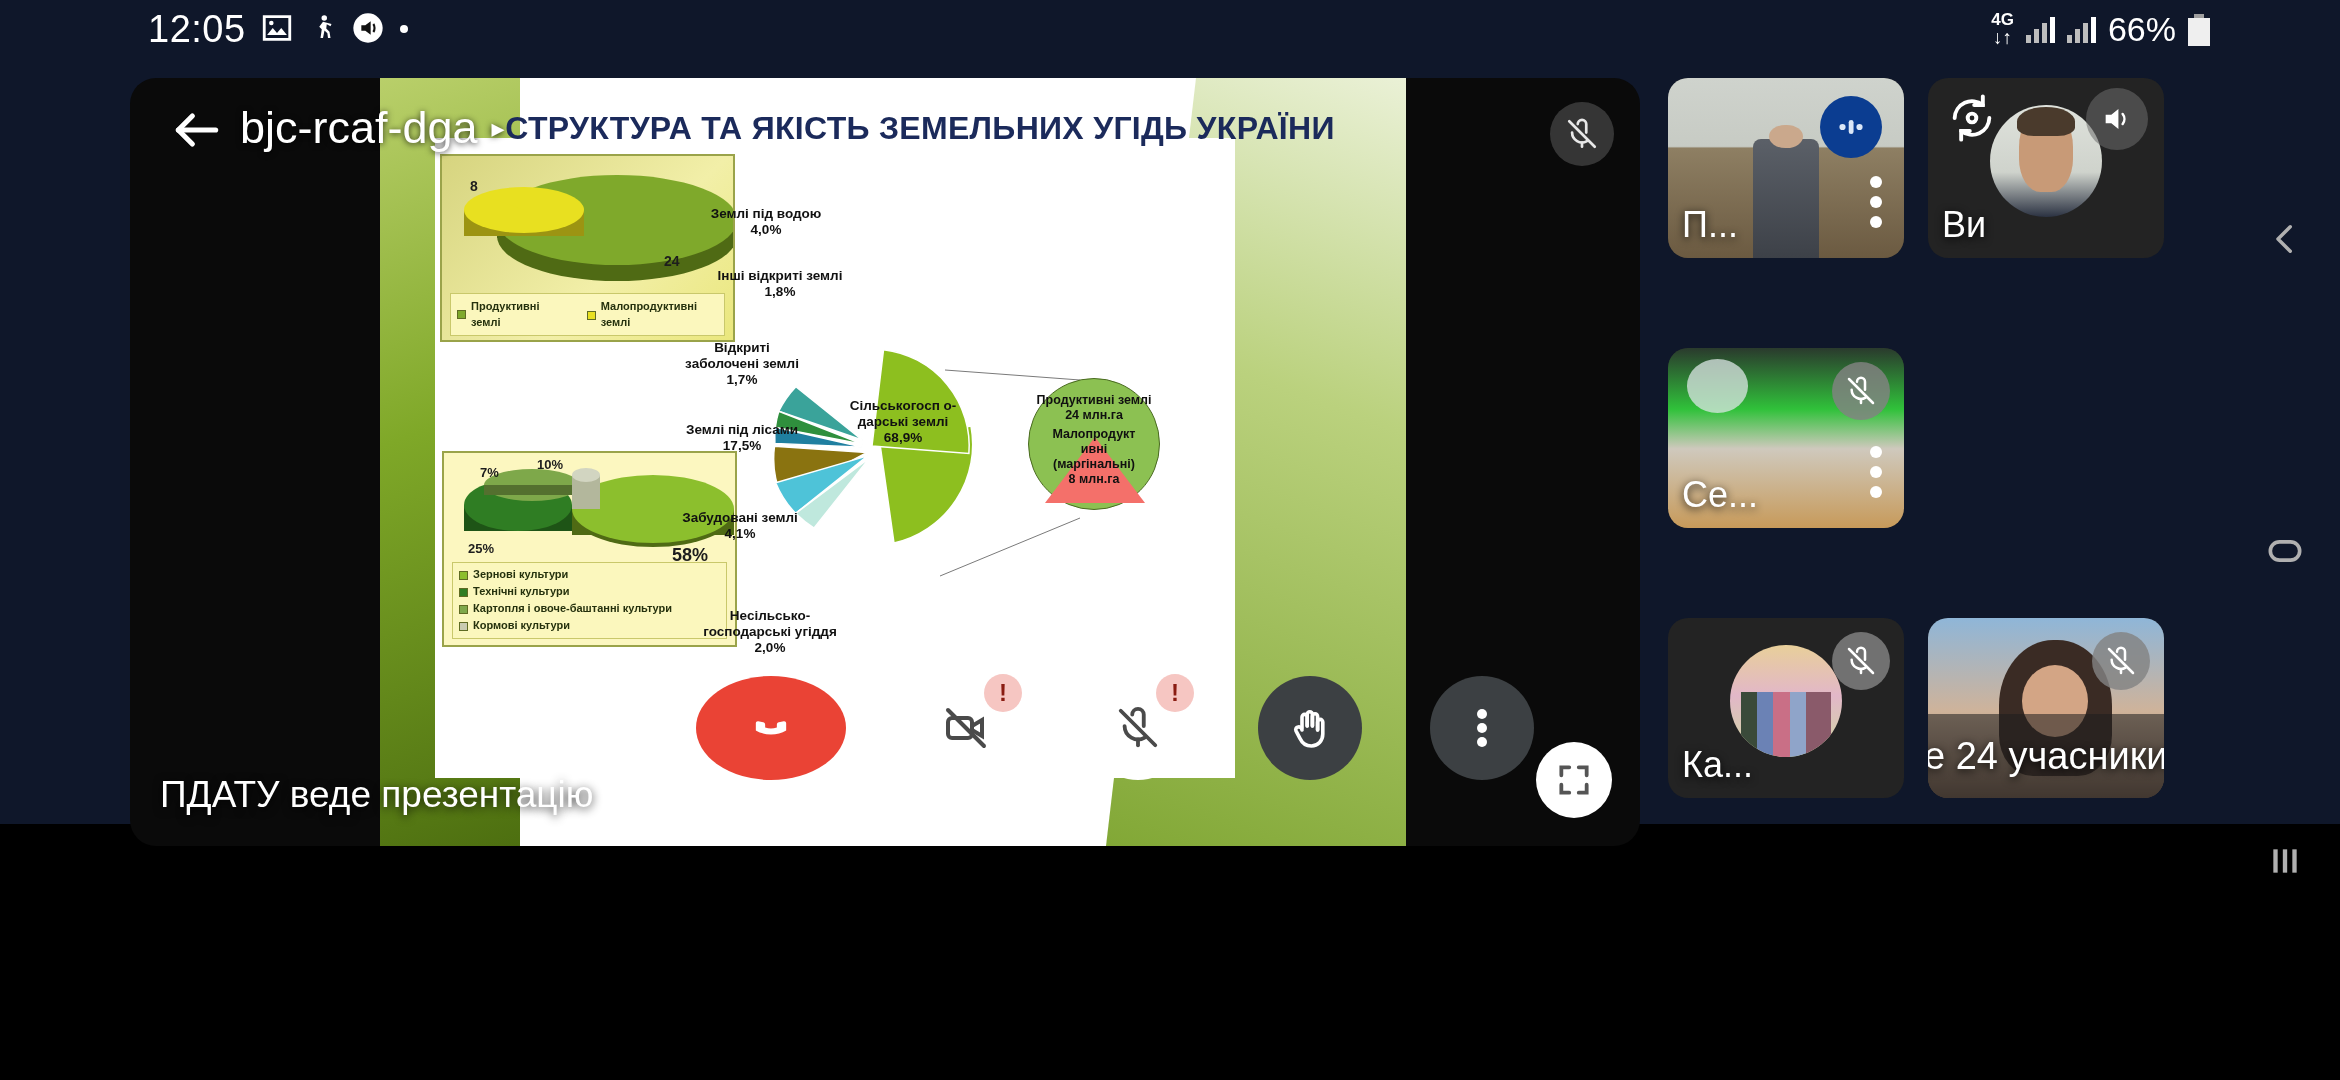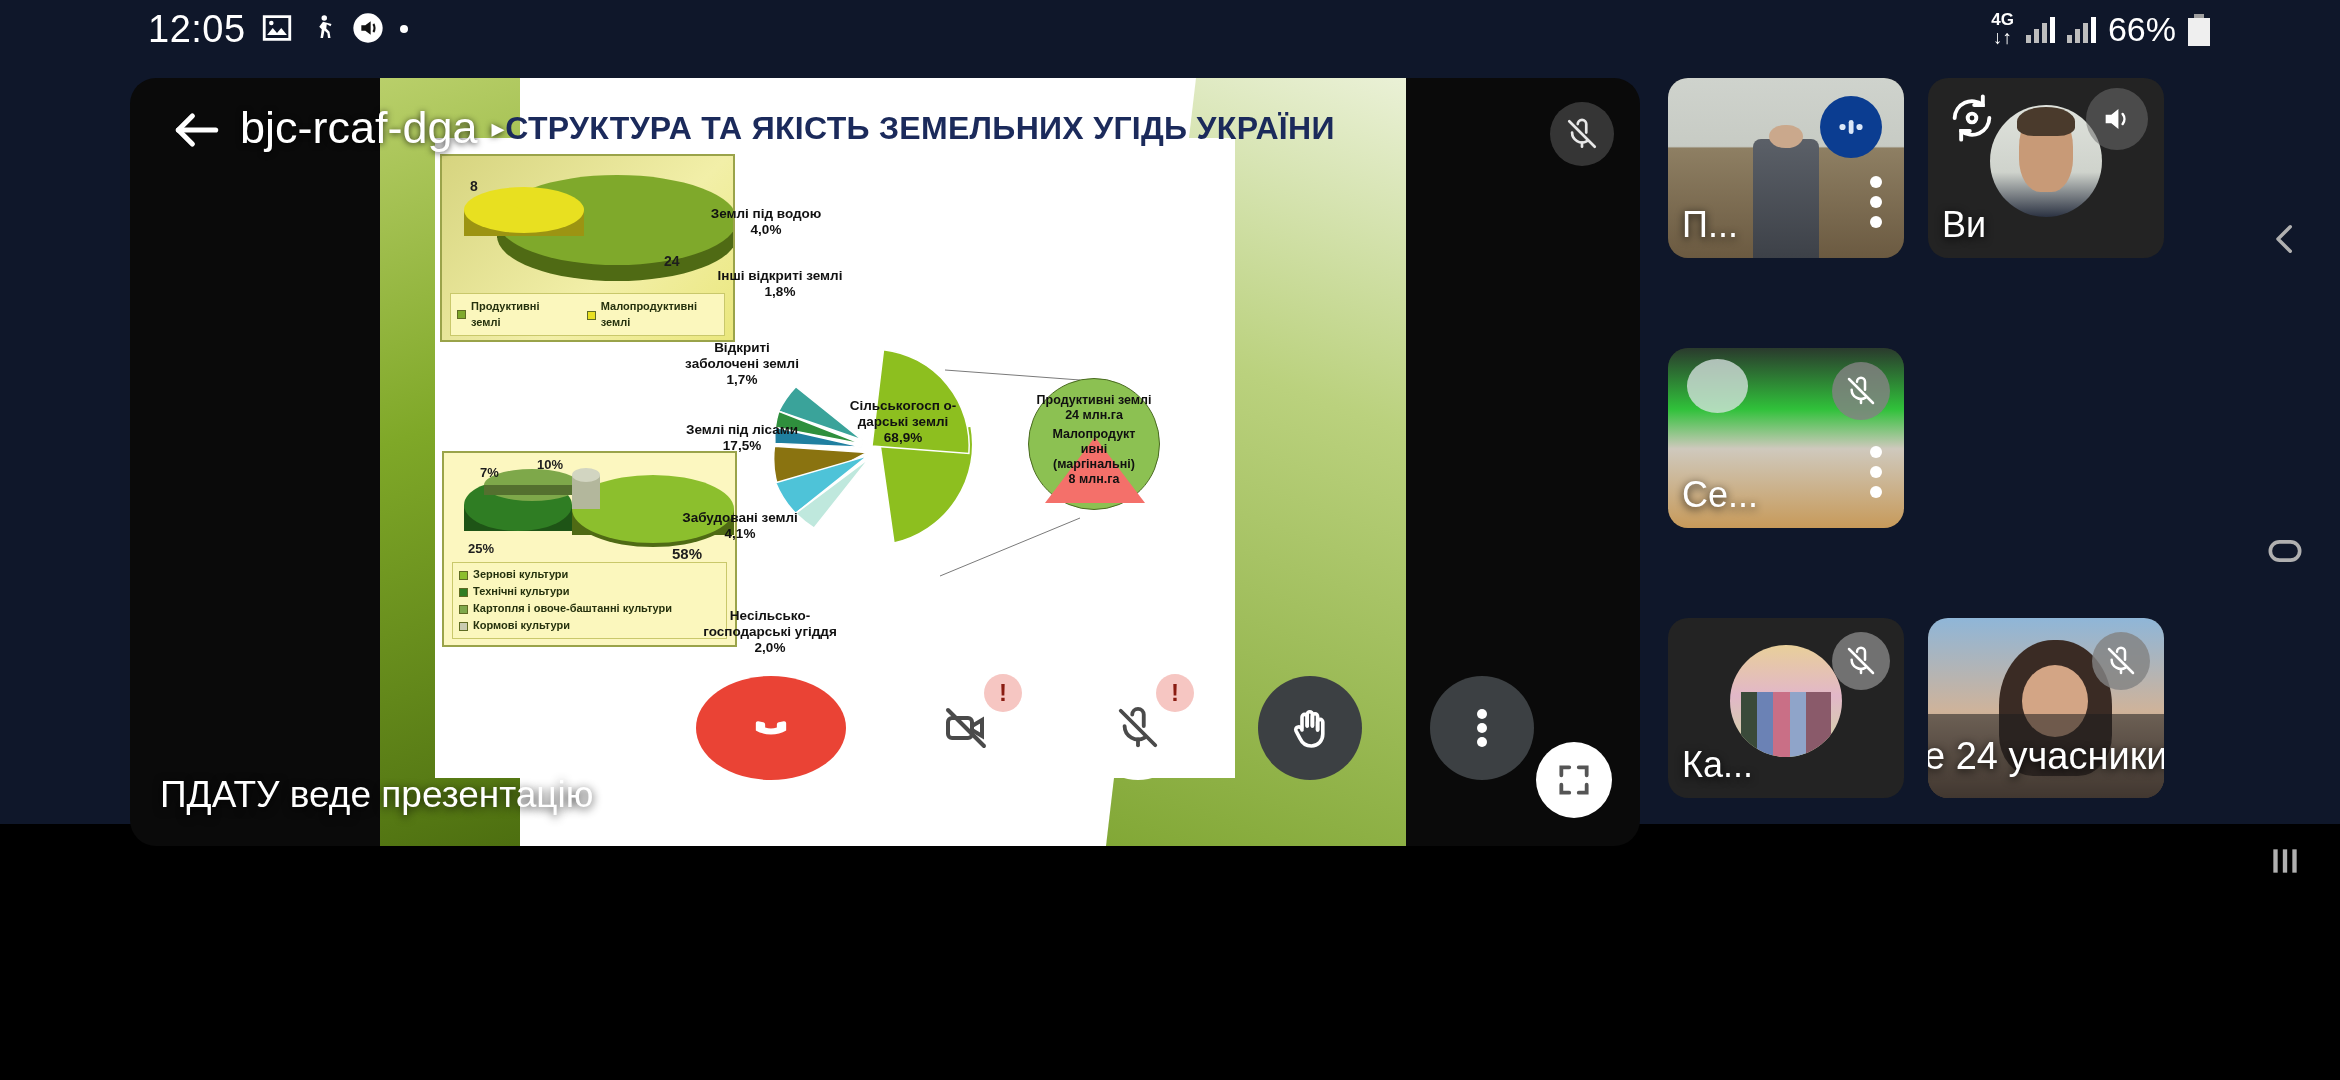--- a/index.html
+++ b/index.html
@@ -257,21 +257,21 @@
 
           <ellipse cx="88" cy="28" rx="48" ry="16" fill="#7ea84a"></ellipse>
           <rect x="40" y="28" width="96" height="10" fill="#54702f"></rect>
 
           <path d="M128 18 L156 18 L156 52 L128 52 Z" fill="#b3b79c"></path>
           <ellipse cx="142" cy="18" rx="14" ry="7" fill="#d2d5c1"></ellipse>
         </svg>
         <span class="pieval" style="left:36px; top:12px; font-size:13px;">7%</span>
         <span class="pieval" style="left:93px; top:4px; font-size:13px;">10%</span>
         <span class="pieval" style="left:24px; top:88px; font-size:13px;">25%</span>
-        <span class="pieval" style="left:228px; top:92px; font-size:15px;">58%</span>
+        <span class="pieval" style="left:228px; top:92px; font-size:18px;">58%</span>
         <div class="legendbox">
           <div class="legrow">
             <i class="sw" style="background:#8cbf2d"></i>
             <span>Зернові культури</span>
           </div>
           <div class="legrow">
             <i class="sw" style="background:#2f7d23"></i>
             <span>Технічні культури</span>
           </div>
           <div class="legrow">

